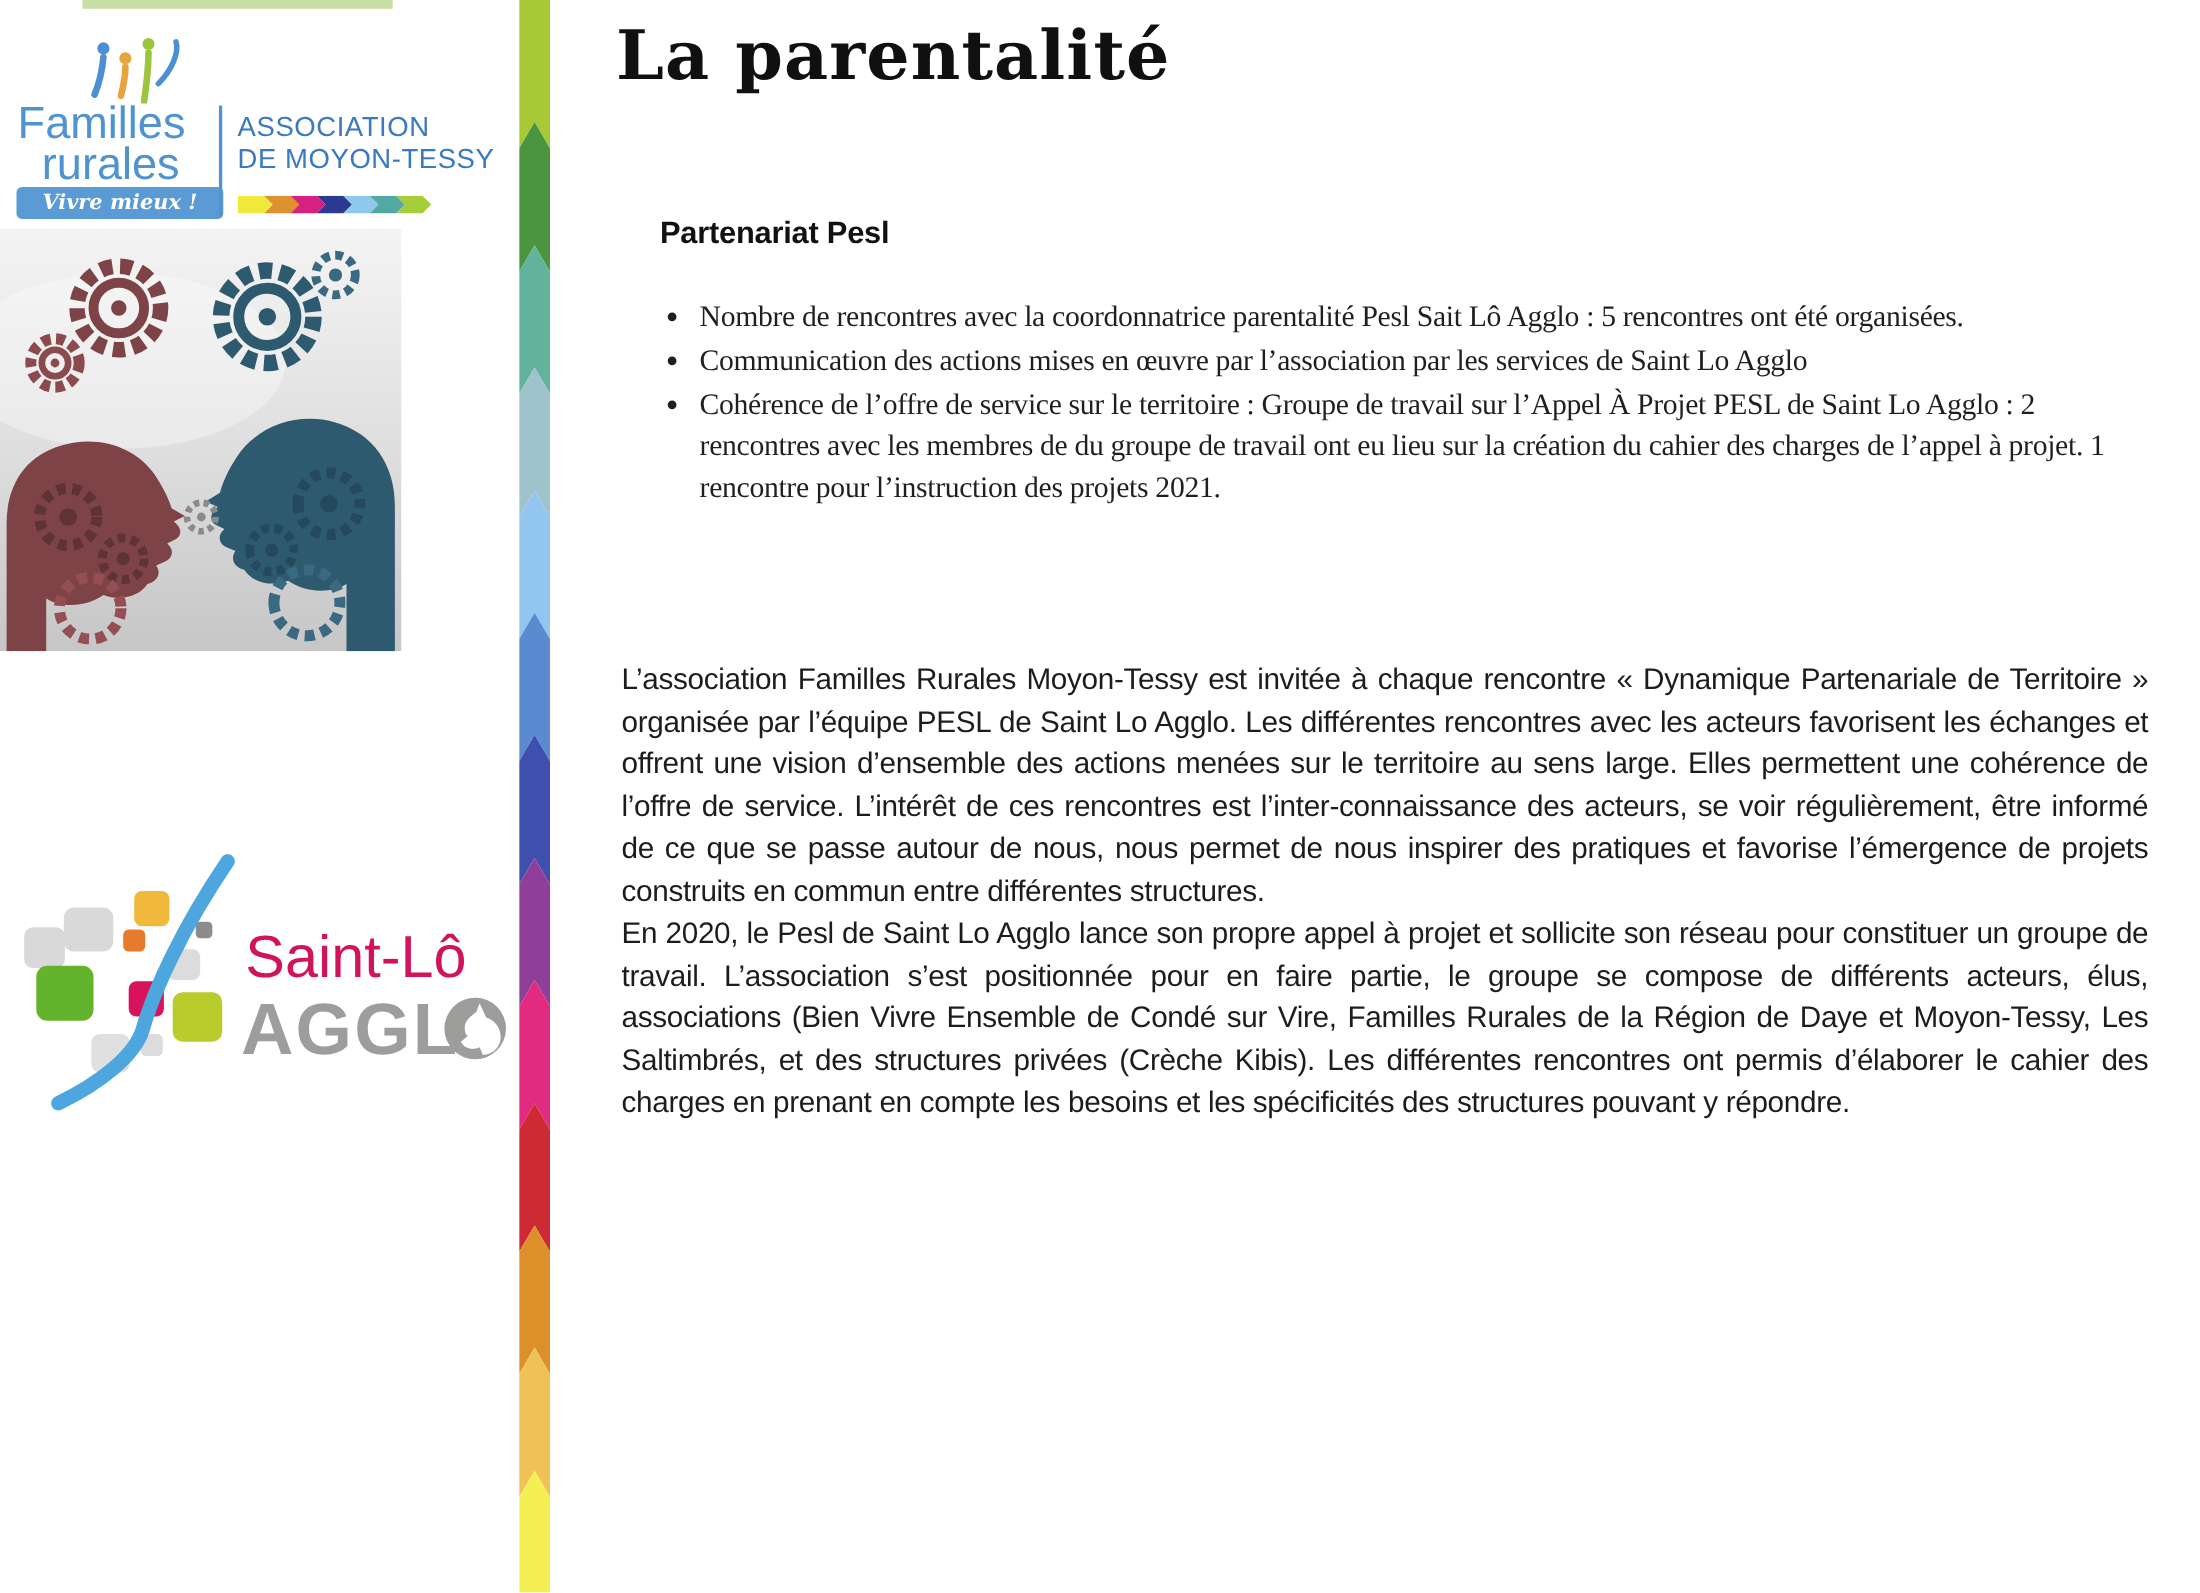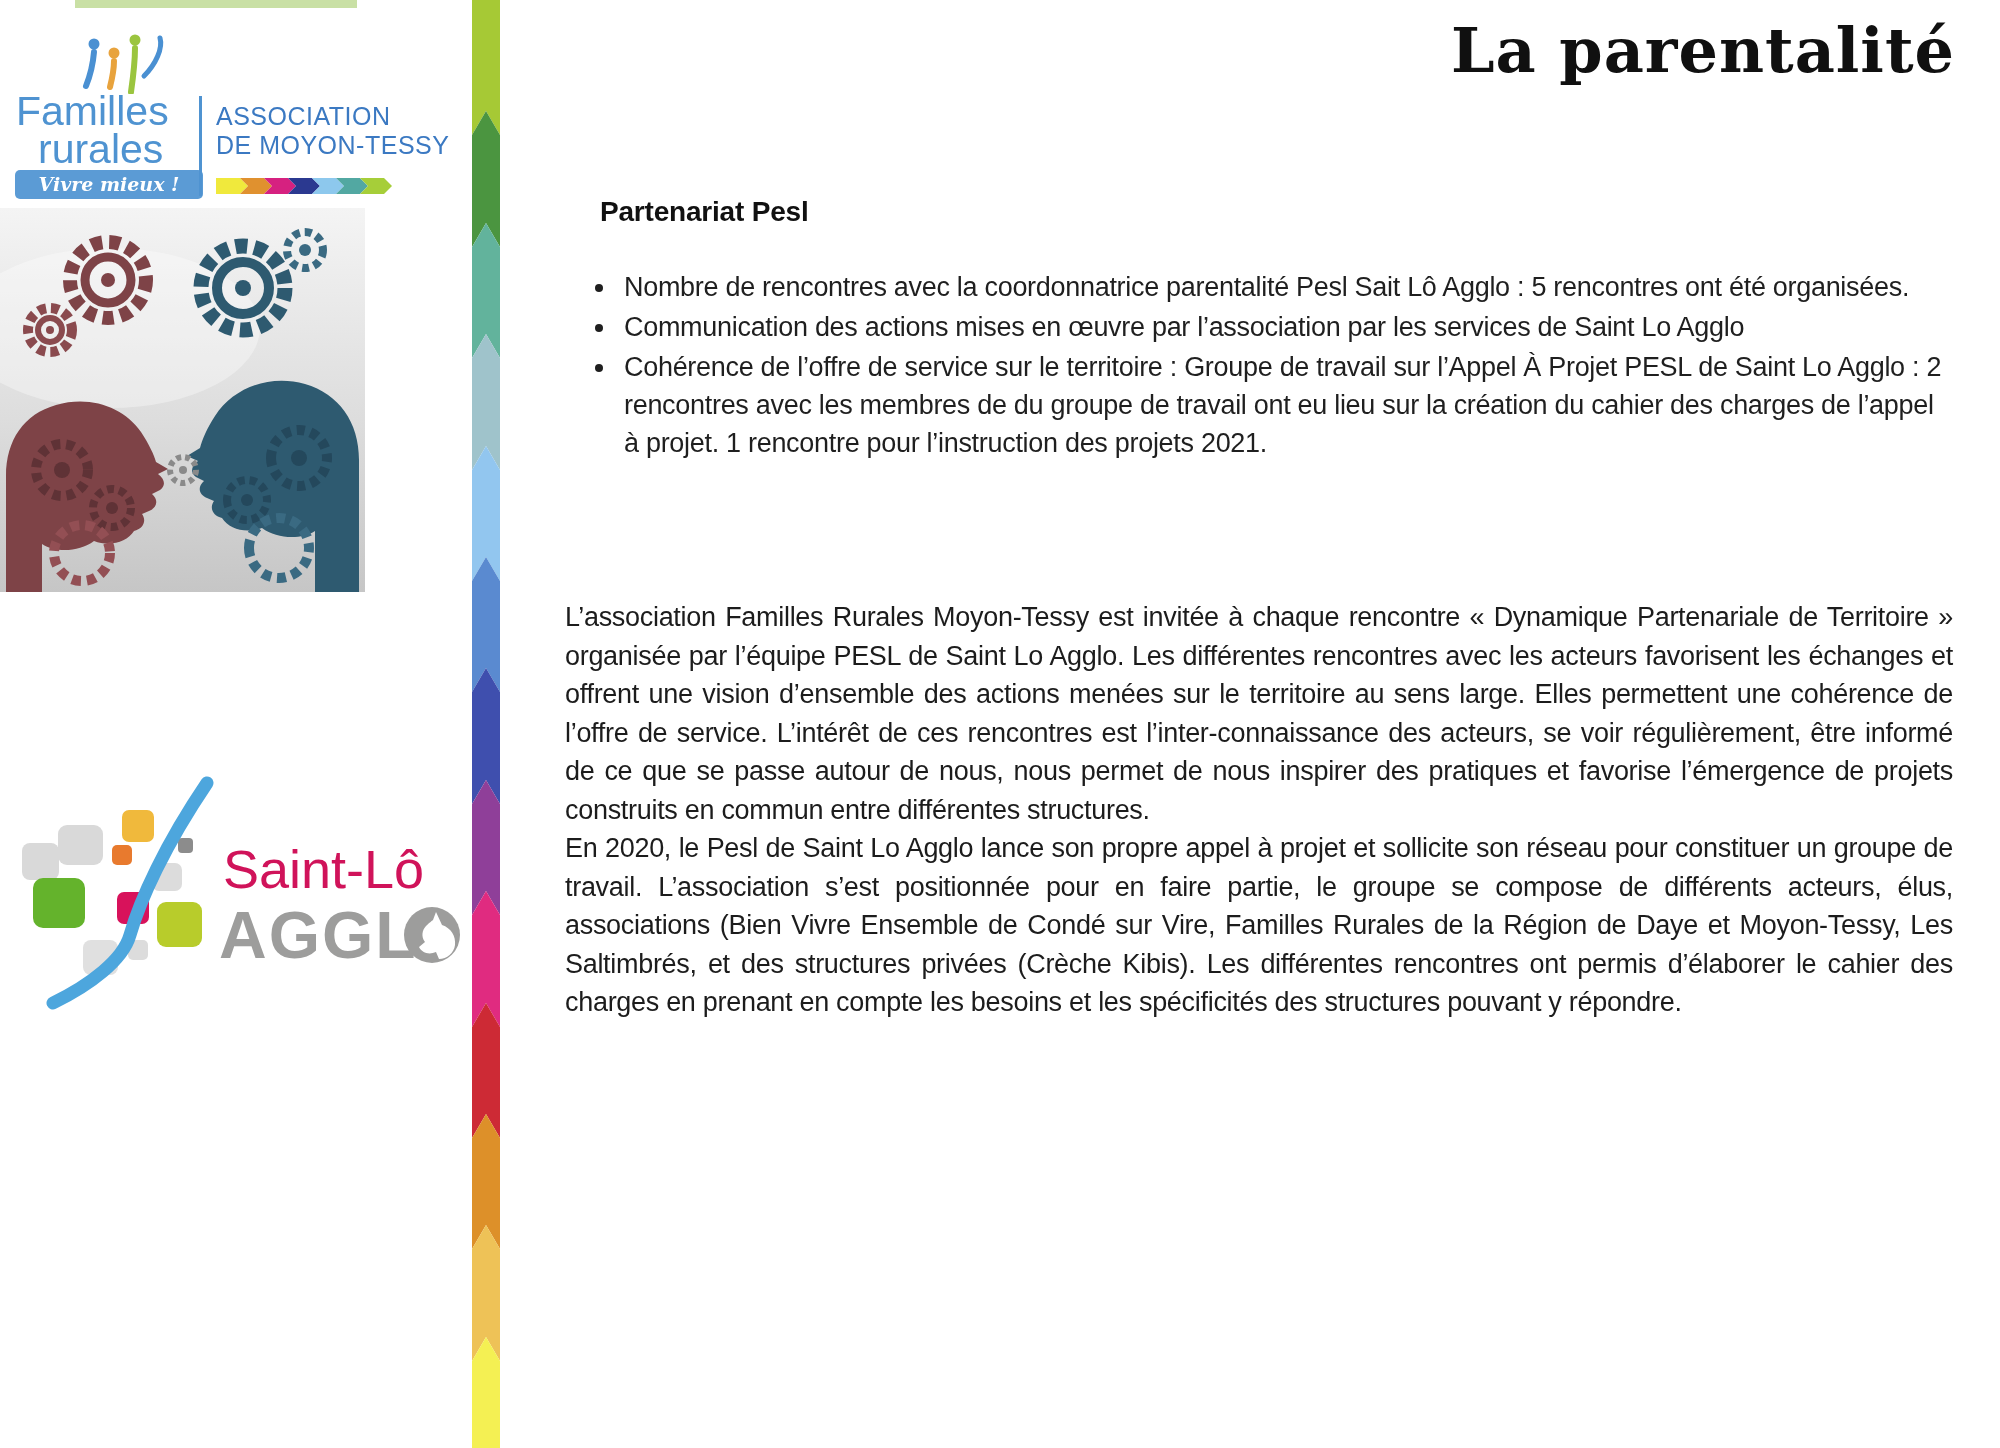--- a/index.html
+++ b/index.html
@@ -23,27 +23,27 @@
   .fr-ministrip{position:absolute;left:216px;top:168px;}
 
   .gears-image{position:absolute;left:0;top:208px;width:365px;height:384px;}
 
   .agglo-logo{position:absolute;left:15px;top:775px;width:450px;height:240px;}
 
   .chevron-strip{position:absolute;left:472px;top:0;width:28px;height:1448px;}
 
   
   .main{position:absolute;left:560px;top:0;width:1395px;height:1448px;}
-  .page-title{position:absolute;left:0;top:14px;width:100%;text-align:right;margin:0;
+  .page-title{position:absolute;left:0;top:14px;width:100%;text-align:left;margin:0;
               font-family:"DejaVu Serif",serif;font-weight:bold;font-size:62px;
               letter-spacing:1px;color:#101010;}
   .section-heading{position:absolute;left:40px;top:196px;margin:0;font-size:28px;
                    font-weight:bold;color:#111;letter-spacing:-.2px;}
-  .bullet-list{position:absolute;left:20px;top:268px;width:1330px;margin:0;
-               padding-left:38px;font-size:27px;line-height:38px;letter-spacing:-.3px;}
+  .bullet-list{position:absolute;left:32px;top:268px;width:1330px;margin:0;
+               padding-left:38px;font-size:27px;line-height:38px;letter-spacing:-.3px;font-family:Liberation Serif, serif;}
   .bullet-list li{margin:0 0 2px 0;padding-left:6px;}
   .paragraphs{position:absolute;left:5px;top:598px;width:1388px;}
   .paragraphs p{margin:0;font-size:27px;line-height:38.5px;letter-spacing:-.3px;
                 text-align:justify;color:#1c1c1c;}
 </style>
 </head>
 <body>
 
 <div class="page">
 

